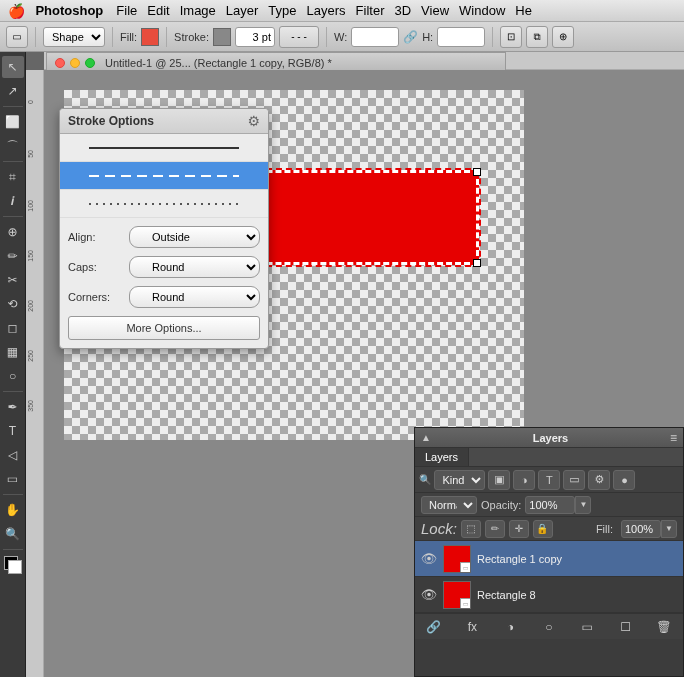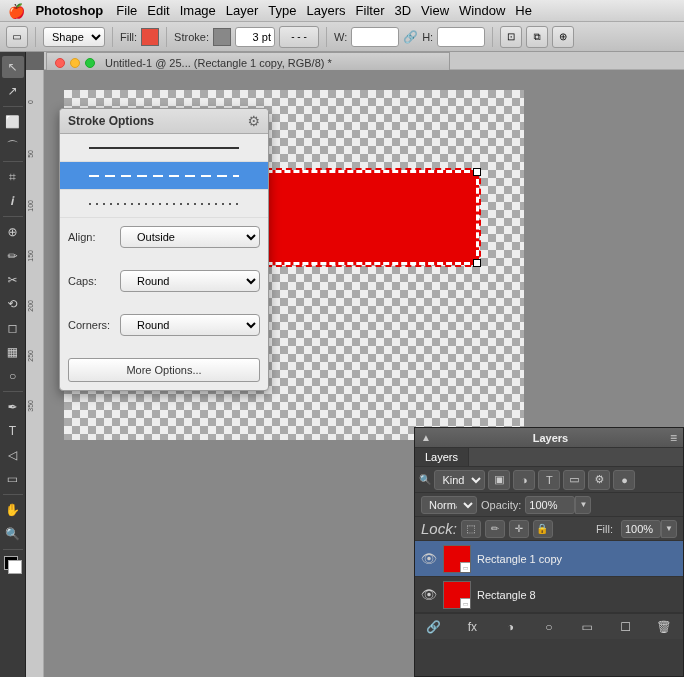--- a/index.html
+++ b/index.html
@@ -96,21 +96,21 @@
       background: #888; overflow: hidden;
     }
     #canvas-document {
       position: absolute; top: 20px; left: 20px;
       width: 460px; height: 350px;
       background: repeating-conic-gradient(#aaa 0% 25%, #eee 0% 50%) 0 0 / 16px 16px;
     }
     
     #doc-titlebar {
       position: absolute; top: 0; left: 20px;
-      width: 404px; height: 20px;
+      width: 460px; height: 20px;
       background: linear-gradient(to bottom, #d0d0d0, #b8b8b8);
       border: 1px solid #999; border-bottom: 0;
       display: flex; align-items: center; padding: 0 8px;
       font-size: 11px; color: #333;
     }
     #doc-titlebar .traffic-lights { display: flex; gap: 5px; margin-right: 10px; }
     .traffic-light { width: 10px; height: 10px; border-radius: 50%; }
     .tl-red { background: #ff5f56; border: 1px solid #e0443e; }
     .tl-yellow { background: #ffbd2e; border: 1px solid #dea123; }
     .tl-green { background: #27c93f; border: 1px solid #1aab29; }
@@ -164,29 +164,29 @@
     .stroke-line-option:hover, .stroke-line-option.selected {
       background: #4a90e2;
     }
     .stroke-line-option.selected { background: #4a90e2; }
     .stroke-svg { width: 160px; height: 16px; }
 
     #stroke-options-controls {
       padding: 8px;
     }
     .controls-row {
-      display: flex; align-items: center; gap: 7px;
-      margin-bottom: 22px;
+      display: flex; align-items: center; gap: 16px;
+      margin-bottom: 8px;
     }
     .control-label { font-size: 11px; color: #333; min-width: 45px; }
     .control-select {
       flex: 1; height: 22px; font-size: 11px;
       background: linear-gradient(to bottom, #fff, #e8e8e8);
-      border: 1px solid #999; border-radius: 4px;
-      padding: 0 12px; cursor: pointer;
+      border: 1px solid #999; border-radius: 9px;
+      padding: 0 18px; cursor: pointer;
     }
     .more-options-btn {
       width: 100%; height: 24px;
       background: linear-gradient(to bottom, #fff, #e8e8e8);
       border: 1px solid #999; border-radius: 3px;
       font-size: 11px; cursor: pointer; color: #333;
     }
 
     
     #layers-panel {

